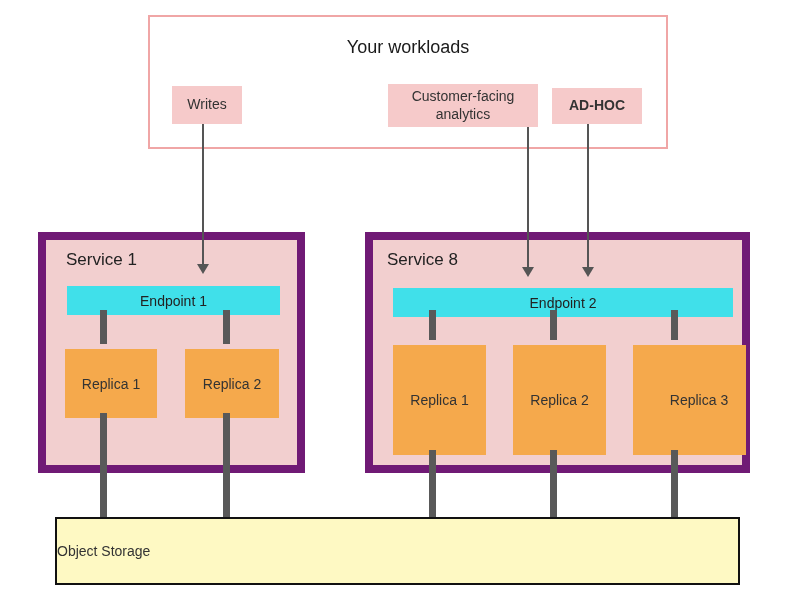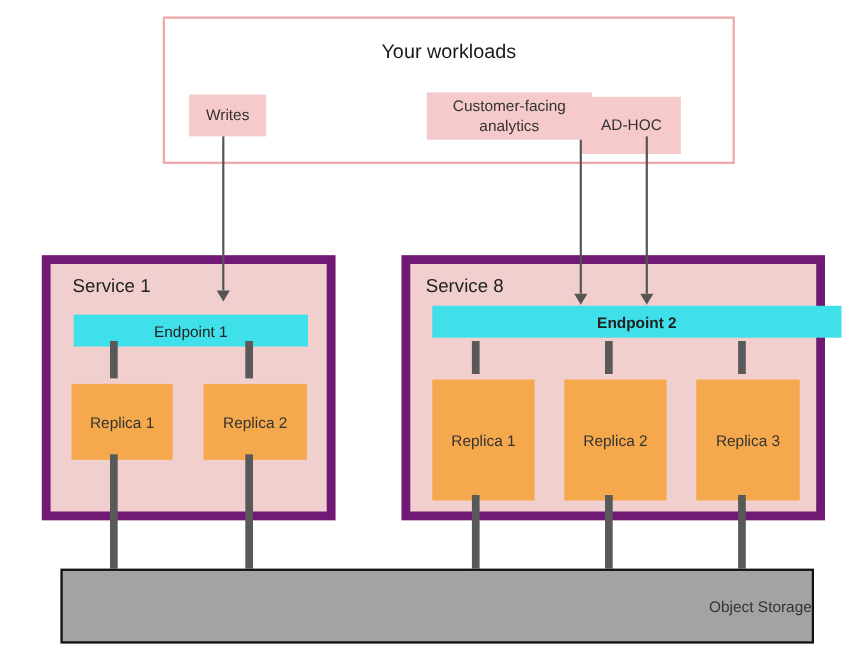--- a/index.html
+++ b/index.html
@@ -8,45 +8,45 @@
 
   
   .workloads{position:absolute;left:148px;top:15px;width:516px;height:130px;
     border:2px solid #f0a6a6;background:#ffffff;}
   .workloads-title{position:absolute;left:0;right:0;top:20px;text-align:center;
     font-size:18px;color:#1a1a1a;}
   .wl-item{position:absolute;background:#f6caca;color:#333333;font-size:14px;
     display:flex;align-items:center;justify-content:center;text-align:center;line-height:1.25;}
   .wl-writes{left:22px;top:69px;width:70px;height:38px;}
   .wl-analytics{left:238px;top:67px;width:150px;height:43px;}
-  .wl-adhoc{left:379px;top:71px;width:90px;height:52px;}
+  .wl-adhoc{left:402px;top:71px;width:90px;height:36px;font-weight:bold;}
 
   
   .service{position:absolute;border:8px solid #701a75;background:#f2cfcf;}
   .service1{left:38px;top:232px;width:251px;height:225px;}
   .service2{left:365px;top:232px;width:369px;height:225px;}
   .service-label{position:absolute;font-size:17px;color:#222222;}
   .service1 .service-label{left:20px;top:10px;}
   .service2 .service-label{left:14px;top:10px;}
   .endpoint{position:absolute;background:#40e0ea;color:#222222;font-size:14px;
     display:flex;align-items:center;justify-content:center;}
   .service1 .endpoint{left:21px;top:46px;width:213px;height:29px;}
-  .service2 .endpoint{left:20px;top:38px;width:372px;height:29px;font-weight:bold;}
+  .service2 .endpoint{left:20px;top:48px;width:340px;height:29px;}
   .replica{position:absolute;background:#f5a94c;color:#333333;font-size:14px;
     display:flex;align-items:center;justify-content:center;}
   .service1 .replica-1{left:19px;top:109px;width:92px;height:69px;}
   .service1 .replica-2{left:139px;top:109px;width:94px;height:69px;}
   .service2 .replica-1{left:20px;top:105px;width:93px;height:110px;}
   .service2 .replica-2{left:140px;top:105px;width:93px;height:110px;}
-  .service2 .replica-3{left:260px;top:105px;width:94px;height:110px;}
+  .service2 .replica-3{left:260px;top:105px;width:94px;height:110px;padding-left:19px;}
 
   
   .storage{position:absolute;left:55px;top:517px;width:681px;height:64px;
-    border:2px solid #111111;background:#a3a3a3;color:#333333;font-size:14px;
-    display:flex;align-items:center;justify-content:flex-end;}
+    border:2px solid #111111;background:#fef9c3;color:#333333;font-size:14px;
+    display:flex;align-items:center;justify-content:flex-start;}
 
   
   .connector{position:absolute;width:7px;background:#595959;}
   .c-s1a-top{left:100px;top:310px;height:34px;}
   .c-s1a-bot{left:100px;top:413px;height:104px;}
   .c-s1b-top{left:223px;top:310px;height:34px;}
   .c-s1b-bot{left:223px;top:413px;height:104px;}
   .c-s2a-top{left:429px;top:310px;height:30px;}
   .c-s2a-bot{left:429px;top:450px;height:67px;}
   .c-s2b-top{left:550px;top:310px;height:30px;}

